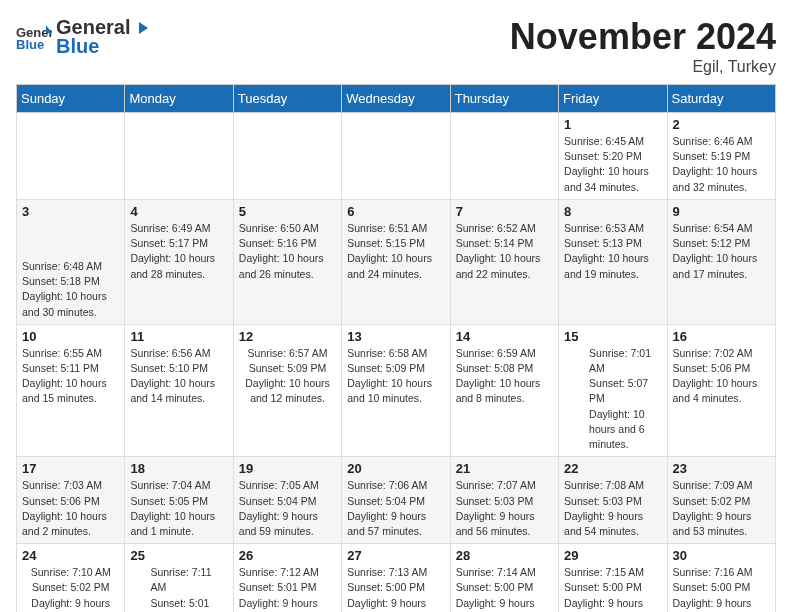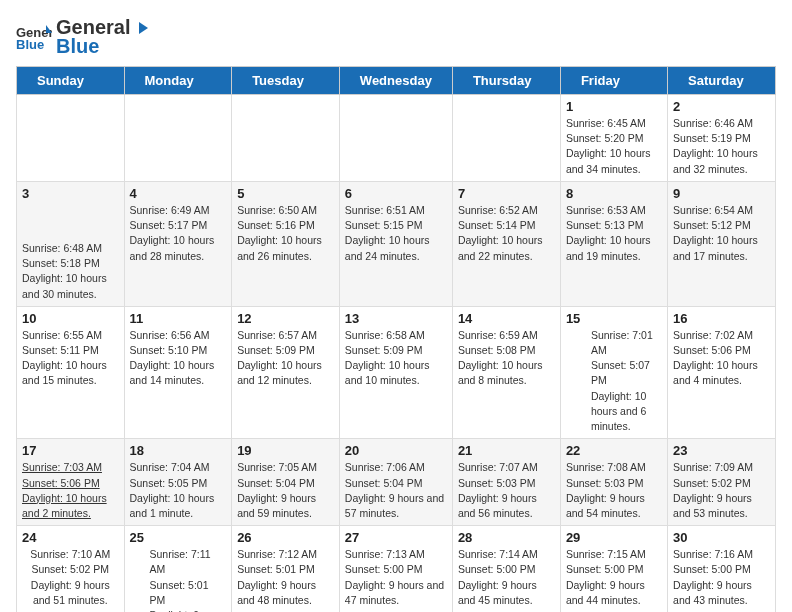--- a/index.html
+++ b/index.html
@@ -38,22 +38,22 @@
       color: #444;
     }
     .calendar-table {
       width: 100%;
       border-collapse: collapse;
     }
     .calendar-table th {
       background-color: #1a6db5;
       color: white;
       font-size: 13px;
-      font-weight: bold;
-      padding: 6px 20px;
+      font-weight: normal;
+      padding: 6px 4px;
       text-align: left;
       border: 1px solid #ccc;
     }
     .calendar-table td {
       width: calc(100% / 7);
       vertical-align: top;
       padding: 4px 5px;
       border: 1px solid #ddd;
       font-size: 11px;
       color: #333;
@@ -93,20 +93,24 @@
     <div>
       <div style="display:flex; align-items:center;">
         <span style="font-size:20px; font-weight:bold; color:#333;">General</span>
         <svg width="18" height="14" viewBox="0 0 18 14" style="margin:0 1px;">
           <polygon points="8,1 17,7 8,13" fill="#1a6db5"></polygon>
         </svg>
       </div>
       <div style="font-size:20px; font-weight:bold; color:#1a6db5; margin-top:-4px;">Blue</div>
     </div>
   </div>
+  <div class="title-section">
+    <div class="month-title">November 2024</div>
+    <div class="location-title">Egil, Turkey</div>
+  </div>
 </div>
 
 <table class="calendar-table">
   <thead>
     <tr id="weekday-header">
     <th>Sunday</th>
         <th>Monday</th>
         <th>Tuesday</th>
         <th>Wednesday</th>
         <th>Thursday</th>
@@ -186,21 +190,21 @@
 Daylight: 10 hours and 15 minutes.</div>
         </td>
         <td>
           <span class="day-number">11</span>
           <div class="day-info" style="white-space: pre-line;">Sunrise: 6:56 AM
 Sunset: 5:10 PM
 Daylight: 10 hours and 14 minutes.</div>
         </td>
         <td>
           <span class="day-number">12</span>
-          <div class="day-info" style="white-space: pre-line;">Sunrise: 6:57 AM
+          <div class="day-info" style="white-space: pre-line; text-align: center;">Sunrise: 6:57 AM
 Sunset: 5:09 PM
 Daylight: 10 hours and 12 minutes.</div>
         </td>
         <td>
           <span class="day-number">13</span>
           <div class="day-info" style="white-space: pre-line;">Sunrise: 6:58 AM
 Sunset: 5:09 PM
 Daylight: 10 hours and 10 minutes.</div>
         </td>
         <td>
@@ -218,21 +222,21 @@
         <td>
           <span class="day-number">16</span>
           <div class="day-info" style="white-space: pre-line;">Sunrise: 7:02 AM
 Sunset: 5:06 PM
 Daylight: 10 hours and 4 minutes.</div>
         </td>
       </tr>
       <tr>
         <td>
           <span class="day-number">17</span>
-          <div class="day-info" style="white-space: pre-line; text-decoration: underline;">Sunrise: 7:03 AM
+          <div class="day-info" style="white-space: pre-line;">Sunrise: 7:03 AM
 Sunset: 5:06 PM
 Daylight: 10 hours and 2 minutes.</div>
         </td>
         <td>
           <span class="day-number">18</span>
           <div class="day-info" style="white-space: pre-line;">Sunrise: 7:04 AM
 Sunset: 5:05 PM
 Daylight: 10 hours and 1 minute.</div>
         </td>
         <td>

